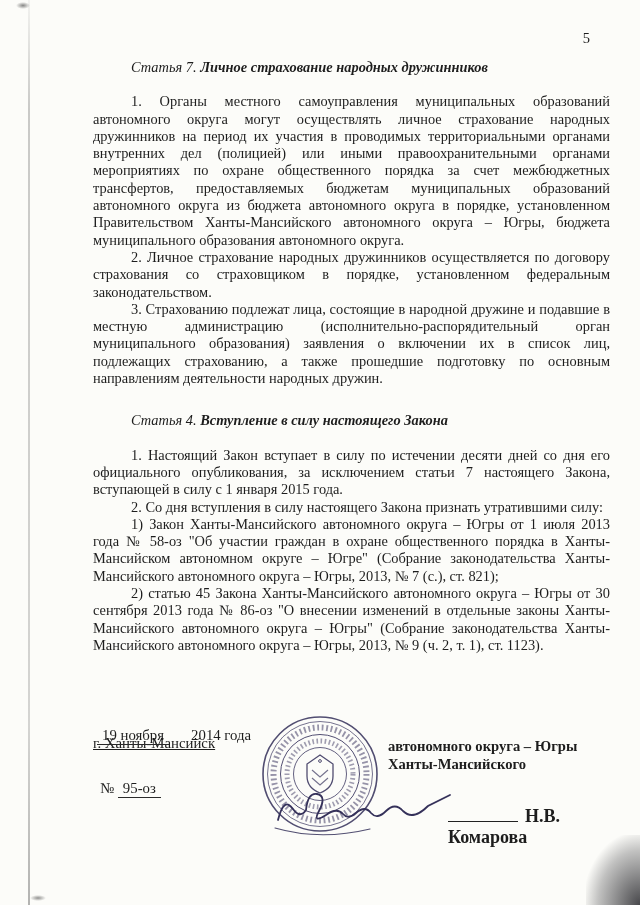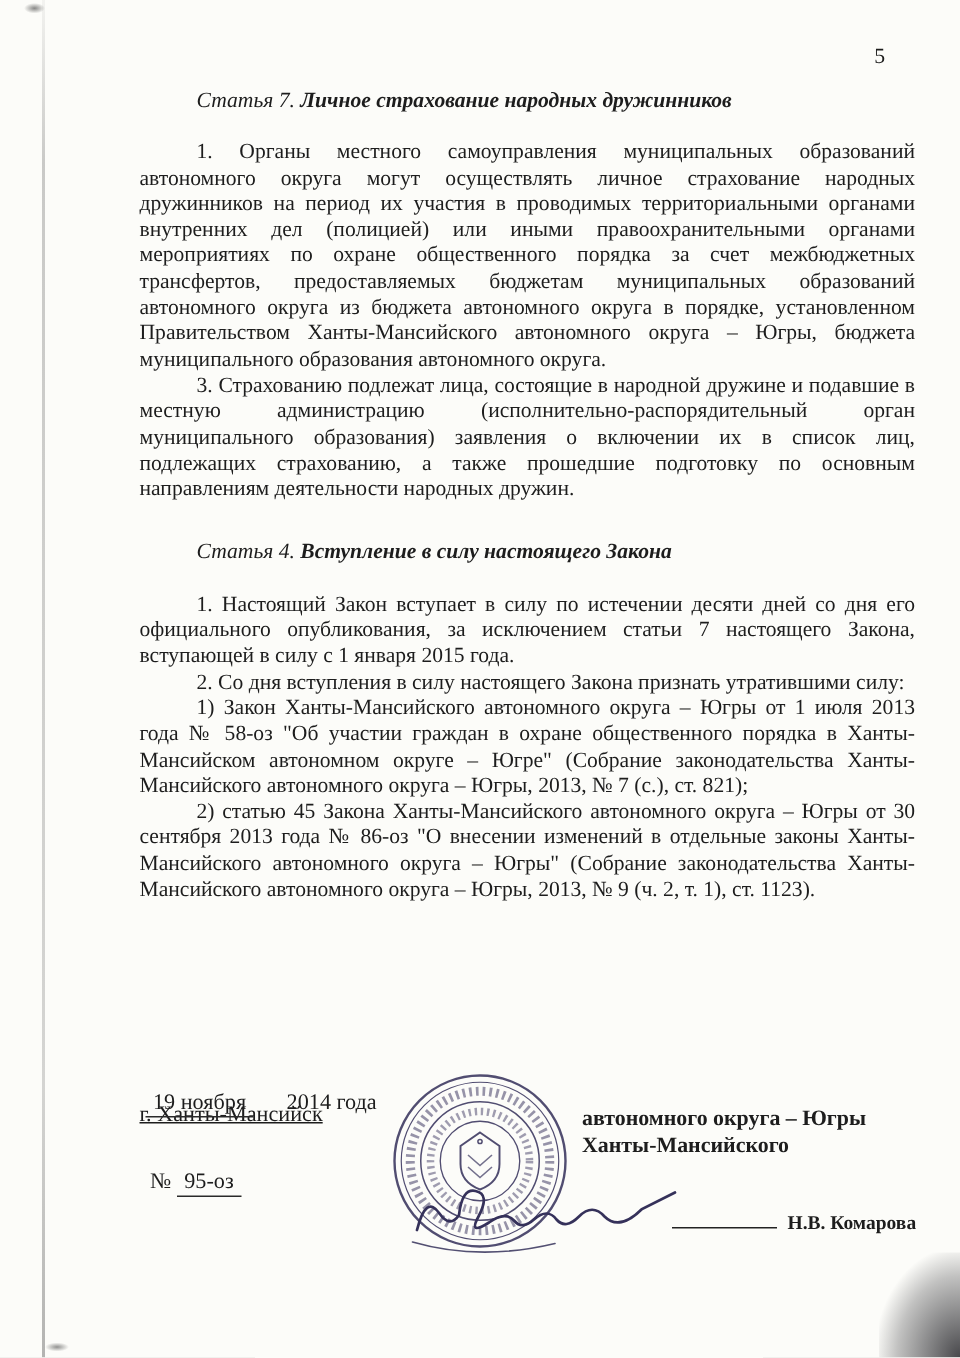--- a/index.html
+++ b/index.html
@@ -103,21 +103,21 @@
     font-weight: bold;
     line-height: 17.5px;
   }
   .signature-svg {
     position: absolute;
     left: 270px; top: 780px;
   }
   .name-row {
     position: absolute;
     left: 448px; top: 806px;
-    font-size: 13px;
+    font-size: 18px;
   }
   .name-line {
     display: inline-block;
     width: 70px;
     border-bottom: 1.4px solid #222;
     height: 12px;
     vertical-align: baseline;
     margin-right: 7px;
   }
   .signer-name { font-weight: bold; }
@@ -132,20 +132,21 @@
   <div class="corner-br"></div>
   <div class="speck-bl"></div>
 
   <div class="page-number">5</div>
 
   <div class="content">
 
     <p class="heading"><span>Статья 7. </span><b>Личное страхование народных дружинников</b></p>
 
     <p class="para">1. Органы местного самоуправления муниципальных образований автономного округа могут осуществлять личное страхование народных дружинников на период их участия в проводимых территориальными органами внутренних дел (полицией) или иными правоохранительными органами мероприятиях по охране общественного порядка за счет межбюджетных трансфертов, предоставляемых бюджетам муниципальных образований автономного округа из бюджета автономного округа в порядке, установленном Правительством Ханты-Мансийского автономного округа – Югры, бюджета муниципального образования автономного округа.</p>
+    <p class="para">2. Личное страхование народных дружинников осуществляется по договору страхования со страховщиком в порядке, установленном федеральным законодательством.</p>
     <p class="para">3. Страхованию подлежат лица, состоящие в народной дружине и подавшие в местную администрацию (исполнительно-распорядительный орган муниципального образования) заявления о включении их в список лиц, подлежащих страхованию, а также прошедшие подготовку по основным направлениям деятельности народных дружин.</p>
 
     <p class="heading heading-2"><span>Статья 4. </span><b>Вступление в силу настоящего Закона</b></p>
 
     <p class="para">1. Настоящий Закон вступает в силу по истечении десяти дней со дня его официального опубликования, за исключением статьи 7 настоящего Закона, вступающей в силу с 1 января 2015 года.</p>
     <p class="para">2. Со дня вступления в силу настоящего Закона признать утратившими силу:</p>
     <p class="para">1) Закон Ханты-Мансийского автономного округа – Югры от 1 июля 2013 года № 58-оз "Об участии граждан в охране общественного порядка в Ханты-Мансийском автономном округе – Югре" (Собрание законодательства Ханты-Мансийского автономного округа – Югры, 2013, № 7 (с.), ст. 821);</p>
     <p class="para">2) статью 45 Закона Ханты-Мансийского автономного округа – Югры от 30 сентября 2013 года № 86-оз "О внесении изменений в отдельные законы Ханты-Мансийского автономного округа – Югры" (Собрание законодательства Ханты-Мансийского автономного округа – Югры, 2013, № 9 (ч. 2, т. 1), ст. 1123).</p>
 
   </div>

